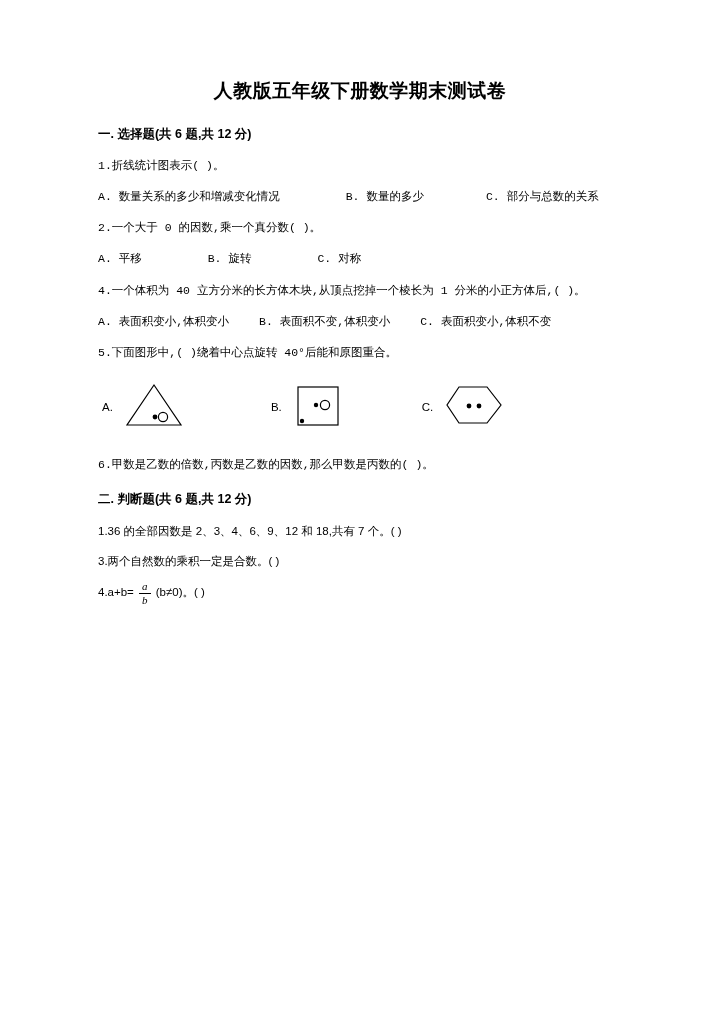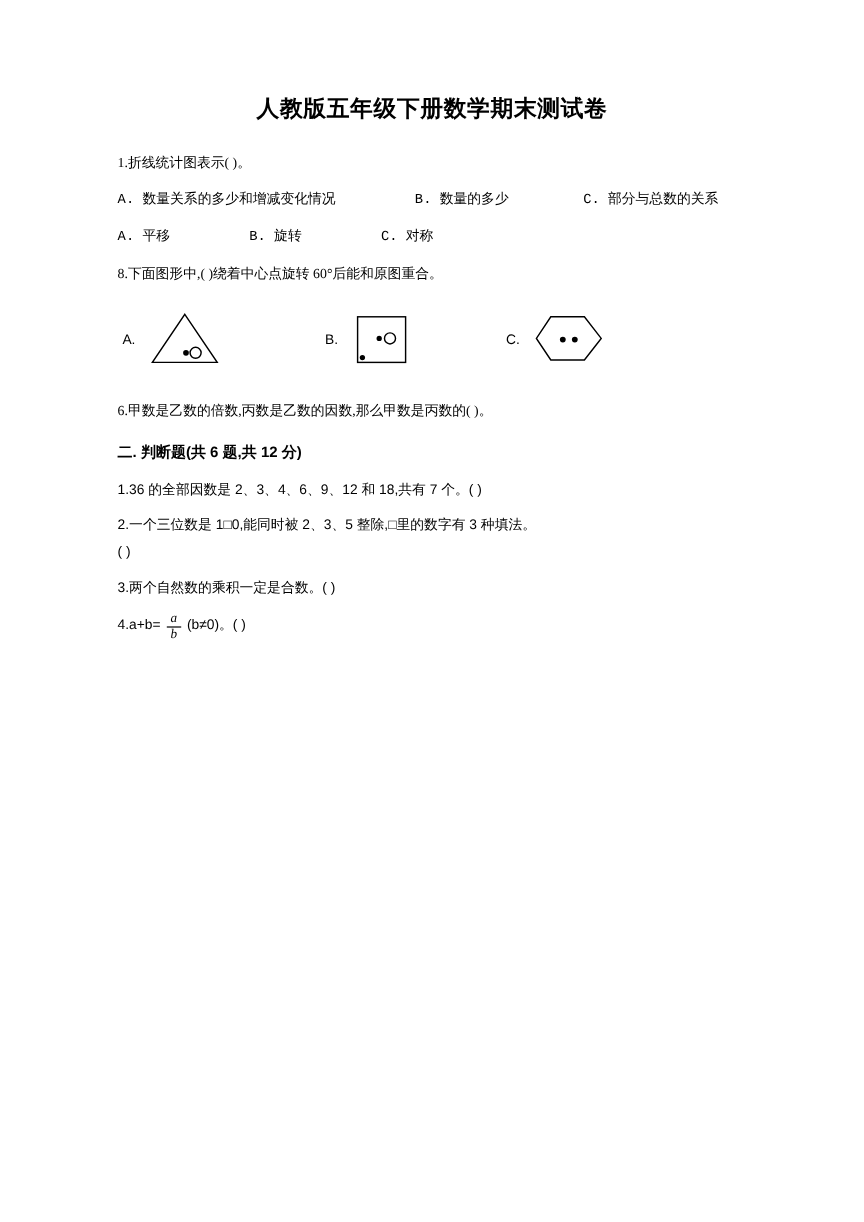--- a/index.html
+++ b/index.html
@@ -33,21 +33,21 @@
   .section-head {
     font-size: 12.5px;
     font-weight: bold;
     margin: 16px 0 13px 0;
     font-family: "Liberation Sans", sans-serif;
   }
   .q {
     font-size: 11.5px;
     line-height: 1.75;
     margin: 0 0 11px 0;
-    font-family: Liberation Serif, serif;
+    font-family: Liberation Mono, monospace;
   }
   .opts {
     font-size: 11.5px;
     line-height: 1.75;
     margin: 0 0 11px 0;
     font-family: Liberation Mono, monospace;
   }
   .opts .sp1 { display: inline-block; width: 66px; }
   .opts .sp2 { display: inline-block; width: 62px; }
   .opts .sp3 { display: inline-block; width: 46px; }
@@ -92,33 +92,39 @@
     margin-top: 1px;
   }
 </style>
 </head>
 <body>
 
 <div class="page">
 
   <div class="doc-title">人教版五年级下册数学期末测试卷</div>
 
+  <div class="section-head">一. 选择题(共 6 题,共 12 分)</div>
 
   <div class="q">1.折线统计图表示(            )。</div>
   <div class="opts">
     <span>A. 数量关系的多少和增减变化情况</span><span class="sp1"></span><span>B. 数量的多少</span><span class="sp2"></span><span>C. 部分与总数的关系</span>
   </div>
 
+  <div class="q">2.一个大于 0 的因数,乘一个真分数(          )。</div>
 
   <div class="opts">
     <span>A. 平移</span><span class="sp1"></span><span>B. 旋转</span><span class="sp1"></span><span>C. 对称</span>
   </div>
 
+  <div class="q">4.一个体积为 40 立方分米的长方体木块,从顶点挖掉一个棱长为 1 分米的小正方体后,(          )。</div>
+  <div class="opts">
+    <span>A. 表面积变小,体积变小</span><span class="sp4"></span><span>B. 表面积不变,体积变小</span><span class="sp4"></span><span>C. 表面积变小,体积不变</span>
+  </div>
 
-  <div class="q">8.下面图形中,(          )绕着中心点旋转 60°后能和原图重合。</div>
+  <div class="q">5.下面图形中,(          )绕着中心点旋转 40°后能和原图重合。</div>
 
   <div class="shape-row">
     <div class="shape-item">
       <span class="shape-label">A.</span>
       <span>
         <svg width="62" height="48" viewBox="0 0 62 48">
           <polygon points="31,4 58,44 4,44" fill="none" stroke="#000" stroke-width="1.2"></polygon>
           <circle cx="32" cy="36" r="2.4" fill="#000"></circle>
           <circle cx="40" cy="36" r="4.6" fill="none" stroke="#000" stroke-width="1.2"></circle>
         </svg>
@@ -147,24 +153,20 @@
         </svg>
       </span>
     </div>
   </div>
 
   <div class="q">6.甲数是乙数的倍数,丙数是乙数的因数,那么甲数是丙数的(          )。</div>
 
   <div class="section-head">二. 判断题(共 6 题,共 12 分)</div>
 
   <div class="tf-line">1.36 的全部因数是 2、3、4、6、9、12 和 18,共有 7 个。(              )</div>
-  <div class="tf-line">
-    <span>2.一个三位数是 1□0,能同时被 2、3、5 整除,□里的数字有 3 种填法。</span>
-    <span class="tf-sub">(          )</span>
-  </div>
   <div class="tf-line">3.两个自然数的乘积一定是合数。(              )</div>
   <div class="tf-line">
     <span>4.a+b=</span>
     <span class="frac">
       <span class="num">a</span>
       <span class="den">b</span>
     </span>
     <span>(b≠0)。(              )</span>
   </div>
 

